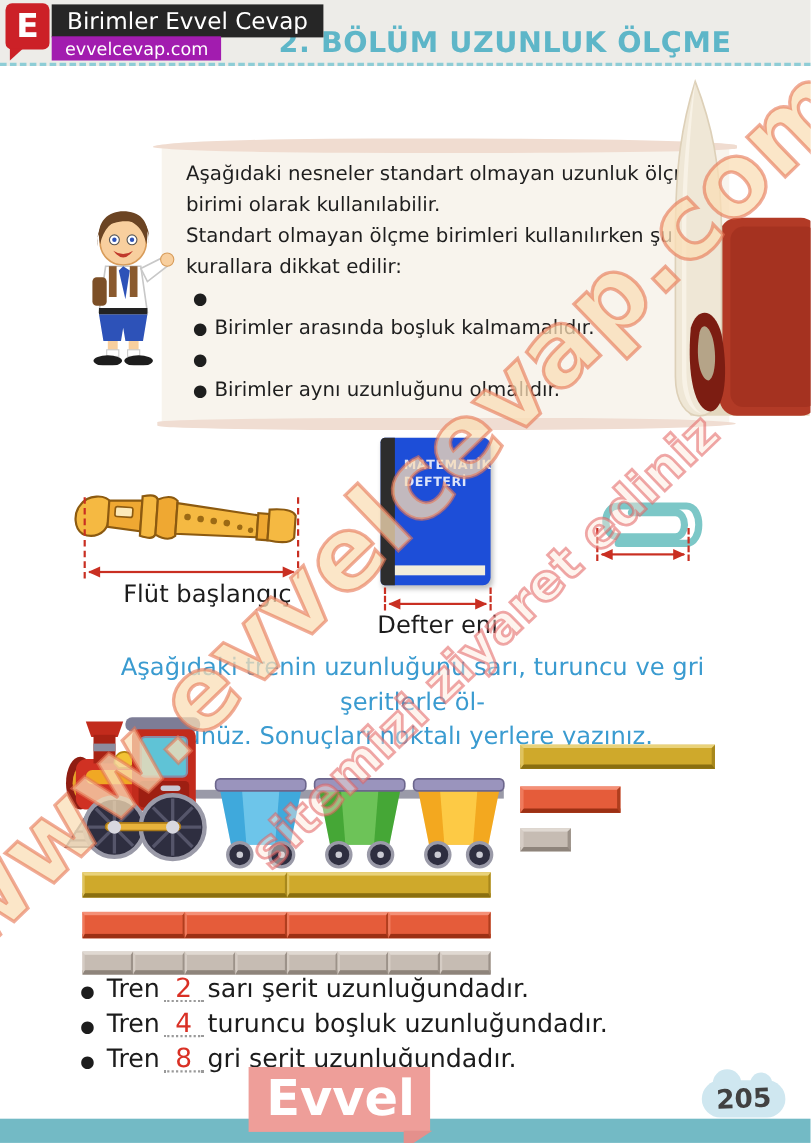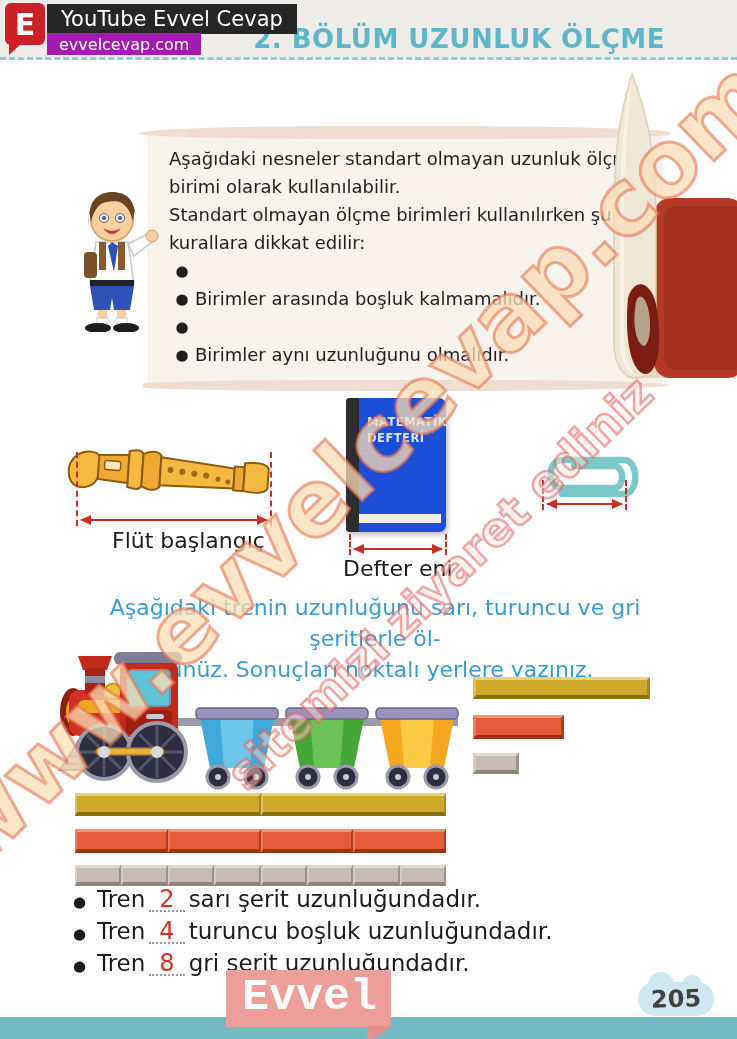--- a/index.html
+++ b/index.html
@@ -67,38 +67,38 @@
   .answer-row .bullet{width:24px;font-size:15px;}
   .blank{color:#d93025;border-bottom:2px dotted #9a9a9a;padding:0 10px;margin:0 4px;font-size:24px;line-height:22px;}
 
   
   .wm{position:absolute;pointer-events:none;white-space:nowrap;font-weight:bold;text-align:center;z-index:6;}
   .wm1{left:-200px;top:415px;width:1100px;font-size:92px;color:rgba(250,222,182,0.75);-webkit-text-stroke:3px rgba(230,116,84,0.6);transform:rotate(-44deg);}
   .wm2{left:90px;top:556px;width:700px;font-size:46px;color:rgba(252,230,218,0.45);-webkit-text-stroke:2.5px rgba(226,96,96,0.55);transform:rotate(-44deg);}
 
   
   .brand{position:absolute;left:226px;top:970px;display:flex;align-items:flex-start;z-index:4;font-weight:bold;font-size:45px;}
-  .brand .first{background:#ee9e99;color:#fff;padding:2px 14px 4px 16px;position:relative;font-family:Liberation Mono, monospace;}
+  .brand .first{background:#ee9e99;color:#fff;padding:2px 14px 4px 16px;position:relative;}
   .brand .first::after{content:"";position:absolute;right:-2px;bottom:-16px;border-left:26px solid #e4908c;border-bottom:17px solid transparent;}
   .brand .second{color:#a3a3a3;margin-left:12px;padding-top:2px;}
   .cloud{position:absolute;left:638px;top:982px;width:76px;height:34px;background:#cfe7f0;border-radius:18px;z-index:4;display:flex;align-items:center;justify-content:center;}
   .cloud::before{content:"";position:absolute;left:10px;top:-10px;width:26px;height:26px;background:#cfe7f0;border-radius:50%;}
   .cloud::after{content:"";position:absolute;right:12px;top:-7px;width:20px;height:20px;background:#cfe7f0;border-radius:50%;}
   .cloud span{position:relative;z-index:1;font-size:24px;font-weight:bold;color:#414141;transform:rotate(-2deg);}
   .bottom-bar{position:absolute;left:0;bottom:0;width:737px;height:22px;background:#73bac5;z-index:3;}
 </style>
 </head>
 <body>
 
 <div id="page">
 
   <div class="header">
     <div class="logo-e">E</div>
     <div class="logo-tail"></div>
-    <div class="chan-bar">YouTube Evvel Cevap</div>
+    <div class="chan-bar">Birimler Evvel Cevap</div>
     <div class="site-bar">evvelcevap.com</div>
     <div class="chapter-title">2. BÖLÜM UZUNLUK ÖLÇME</div>
   </div>
 
   <svg class="book-decor" width="139" height="322" viewBox="0 0 139 322">
     <path d="M20,300 C60,292 120,296 138,302 L138,312 L30,312 Z" fill="#e3d7be"></path>
     <rect x="56" y="132" width="90" height="180" rx="16" fill="#b23a26"></rect>
     <rect x="66" y="140" width="80" height="164" rx="12" fill="#a53220"></rect>
     <path d="M34,8 C22,46 16,84 16,150 L16,276 C16,300 26,312 38,312 C52,312 58,298 58,274 L58,150 C58,84 48,44 34,8 Z" fill="#efe7d6" stroke="#ddd0b8" stroke-width="1.5"></path>
     <path d="M34,8 C30,50 26,90 26,150 L26,270 C26,292 32,306 40,310 C30,308 22,296 22,274 L22,150 C22,86 27,46 34,8 Z" fill="#f8f2e6"></path>

